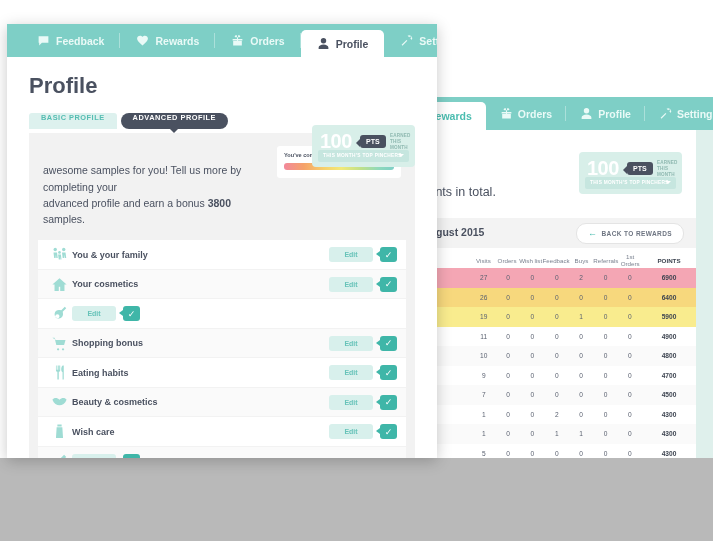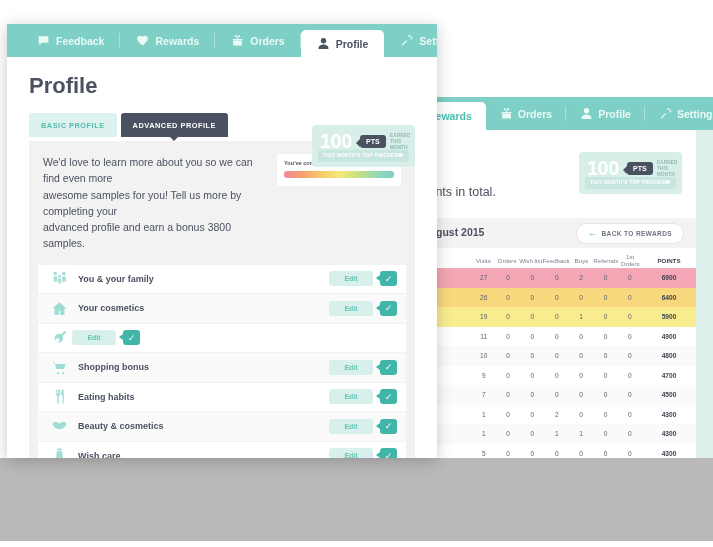--- a/index.html
+++ b/index.html
@@ -57,38 +57,38 @@
   .front-nav{height:33px;background:#7ecfc6;display:flex;align-items:center;padding-left:14px;}
   .ftab{display:flex;align-items:center;gap:6px;height:33px;padding:0 16px;color:#eafaf7;font-size:10.5px;font-weight:bold;position:relative;white-space:nowrap;}
   .ftab.active{background:#ffffff;color:#4a5160;border-radius:5px 5px 0 0;height:27px;margin-top:6px;}
   .ftab .sep{position:absolute;right:0;top:9px;height:15px;width:1px;background:rgba(255,255,255,.35);}
   .ftab.active .sep,.ftab:last-child .sep{display:none;}
 
   .front-body{position:relative;padding:0 22px;}
   .page-title{margin-top:16px;font-size:22px;font-weight:bold;color:#4a5160;}
 
   .subtabs{margin-top:14px;display:flex;gap:4px;}
-  .subtab{height:24px;display:flex;align-items:center;padding:0 12px;font-size:7.4px;font-weight:bold;letter-spacing:.5px;border-radius:3px 3px 0 0;}
+  .subtab{height:16px;display:flex;padding:0 12px;font-size:7.4px;font-weight:bold;letter-spacing:.5px;border-radius:3px 3px 0 0;}
   .subtab.basic{background:#ddf1ee;color:#55bdb2;}
-  .subtab.adv{background:#4a5160;color:#ffffff;position:relative;}
+  .subtab.adv{background:#4a5160;color:#ffffff;position:relative;border-radius:10px;}
   .subtab.adv:after{content:"";position:absolute;left:50%;margin-left:-4px;bottom:-4px;border-left:4px solid transparent;border-right:4px solid transparent;border-top:4px solid #4a5160;}
 
   .intro{margin-top:4px;background:#f2f2f2;padding:13px 14px;display:flex;gap:12px;align-items:flex-start;}
   .intro-text{flex:1;font-size:10.5px;line-height:1.55;color:#4a5160;}
-  .intro-text b{font-weight:normal;}
+  .intro-text b{font-weight:bold;}
   .complete-card{width:110px;background:#ffffff;border-radius:3px;padding:6px 7px 8px;}
   .complete-card .ct{font-size:5.6px;font-weight:bold;color:#4a5160;white-space:nowrap;}
   .complete-card .ct em{font-style:normal;color:#4bbdb0;}
   .rainbow{margin-top:5px;height:7px;border-radius:3px;background:linear-gradient(90deg,#f2889c 0%,#f5a26a 18%,#f7cf6a 36%,#f2e97a 52%,#bfe08a 70%,#8fd9bb 86%,#7ecfc6 100%);}
 
   .cat-list{background:#f2f2f2;padding:0 9px 9px;}
   .cat-row{display:flex;align-items:center;height:28.5px;background:#ffffff;padding:0 9px 0 8px;margin-bottom:1px;}
   .cat-row.alt{background:#fafafa;}
   .cat-icon{width:26px;display:flex;justify-content:center;align-items:center;color:#9fdcd4;}
-  .cat-label{flex:1;font-size:9px;font-weight:bold;color:#4a5160;margin-left:6px;}
+  .cat-label{flex:1;font-size:9px;font-weight:bold;color:#4a5160;}
   .edit-btn{width:44px;height:15px;background:#d8f0ec;border-radius:3px;display:flex;align-items:center;justify-content:center;font-size:7px;color:#67c3b9;font-weight:bold;}
   .check{margin-left:7px;width:17px;height:15px;background:#3fb6a8;border-radius:3px;display:flex;align-items:center;justify-content:center;color:#fff;font-size:9px;position:relative;}
   .check:before{content:"";position:absolute;left:-4px;top:4px;border-top:3.5px solid transparent;border-bottom:3.5px solid transparent;border-right:4px solid #3fb6a8;}
   svg{display:block;}
 </style>
 </head>
 <body>
 
 <div class="stage">
 
@@ -358,21 +358,21 @@
         <div class="subtab basic">
             <span>BASIC PROFILE</span>
           </div>
         <div class="subtab adv">
             <span>ADVANCED PROFILE</span>
           </div>
       </div>
 
       <div class="intro">
         <div class="intro-text">
-          <span>We'd love to learn more about you so we can find even more</span><br>
+          <br>
           <span>awesome samples for you! Tell us more by completing your</span><br>
           <span>advanced profile and earn a bonus </span><b>3800</b><span> samples.</span>
         </div>
         <div class="complete-card">
           <div class="ct"><span>You've completed </span><em>all</em><span> categories!</span></div>
           <div class="rainbow"></div>
         </div>
       </div>
 
       <div class="cat-list" id="cat-list">

